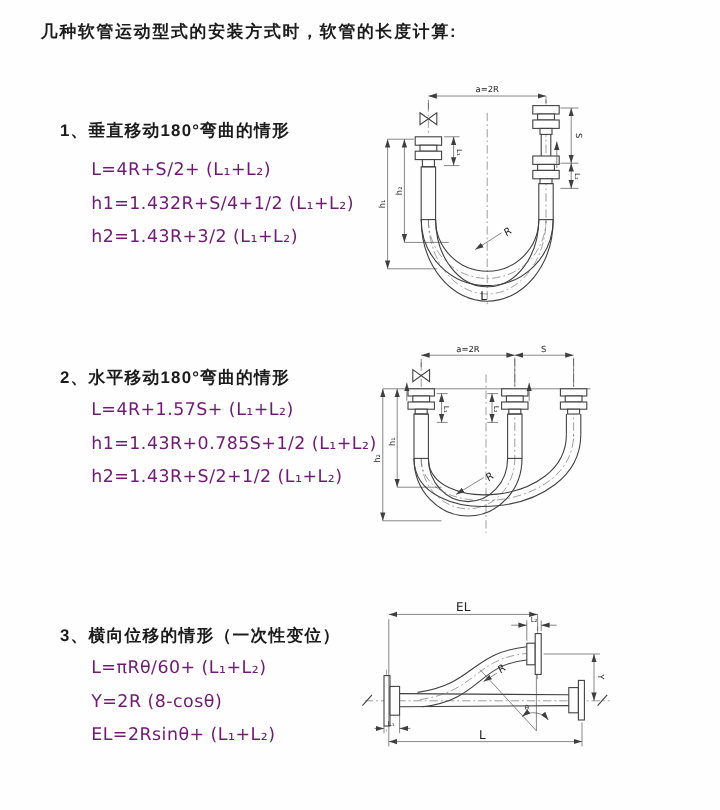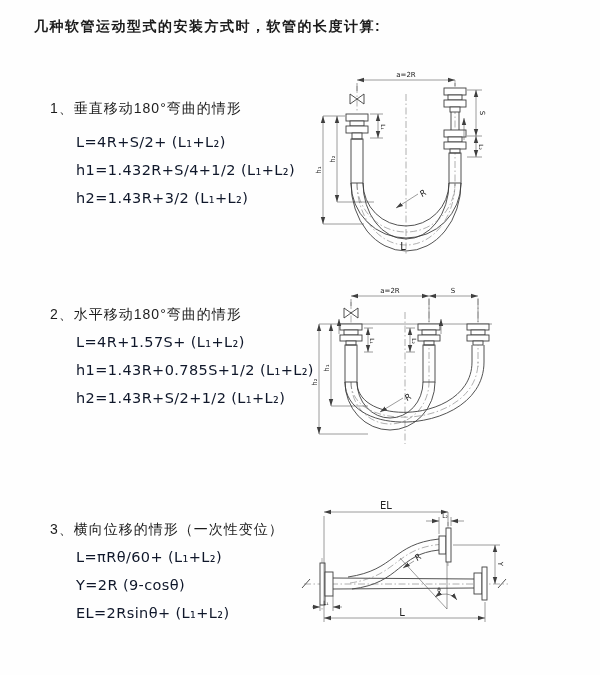--- a/index.html
+++ b/index.html
@@ -1,23 +1,23 @@
 <!DOCTYPE html>
 <html><head>
 <meta charset="utf-8">
 <style>
   html,body{margin:0;padding:0;background:#e8e8e8;}
   .page{position:relative;width:600px;height:675px;background:#fefefe;overflow:hidden;
         font-family:"Liberation Sans",sans-serif;color:#1c1c1c;padding-left:17px;}
   .doc-title{position:absolute;left:34px;top:18px;font-size:14px;font-weight:bold;
              letter-spacing:1.5px;white-space:nowrap;}
   .sec{position:absolute;left:50px;width:280px;}
-  .sec-heading{font-size:14px;font-weight:normal;letter-spacing:1px;white-space:nowrap;}
+  .sec-heading{font-size:14px;font-weight:bold;letter-spacing:1px;white-space:nowrap;}
   .formula{position:absolute;left:76px;font-family:"DejaVu Sans",sans-serif;
-           font-size:14.5px;letter-spacing:.4px;white-space:nowrap;color:#0f172a;}
+           font-size:14.5px;letter-spacing:.4px;white-space:nowrap;color:#701a75;}
   .diag{position:absolute;}
   svg{display:block;}
   .ln{stroke:#3f3f3f;stroke-width:.9;fill:none;}
   .fit{stroke:#3f3f3f;stroke-width:.9;fill:#fefefe;}
   .dim{stroke:#4a4a4a;stroke-width:.55;fill:none;}
   .cl{stroke:#6e6e6e;stroke-width:.55;fill:none;stroke-dasharray:7 2.5 1.5 2.5;}
   .lbl{font-family:"DejaVu Sans",sans-serif;font-size:7px;fill:#222;}
   .lbl-big{font-family:"DejaVu Sans",sans-serif;font-size:10px;fill:#222;}
   .lbl-sm{font-family:"DejaVu Sans",sans-serif;font-size:5.8px;fill:#222;}
   .lbl-r{font-family:"DejaVu Sans",sans-serif;font-size:8.5px;font-style:italic;fill:#222;}
@@ -51,21 +51,21 @@
     <div class="sec-heading">2、水平移动180°弯曲的情形</div>
   </div>
   <div class="formula" style="top:334px">L=4R+1.57S+ (L₁+L₂)</div>
   <div class="formula" style="top:362px">h1=1.43R+0.785S+1/2 (L₁+L₂)</div>
   <div class="formula" style="top:390px">h2=1.43R+S/2+1/2 (L₁+L₂)</div>
 
   <div class="sec" style="top:521px">
     <div class="sec-heading">3、横向位移的情形（一次性变位）</div>
   </div>
   <div class="formula" style="top:549px">L=πRθ/60+ (L₁+L₂)</div>
-  <div class="formula" style="top:577px">Y=2R (9-cosθ)</div>
+  <div class="formula" style="top:577px">Y=2R (8-cosθ)</div>
   <div class="formula" style="top:605px">EL=2Rsinθ+ (L₁+L₂)</div>
 
   <div class="diag" style="left:306px;top:66px">
     <svg width="290" height="198" viewBox="0 0 290 198">
       <g>
         <path class="cl" d="M100,28 V190"></path>
         <path class="cl" d="M51,20 V47"></path>
         <path class="cl" d="M149,14 V120"></path>
       </g>
       <g>

